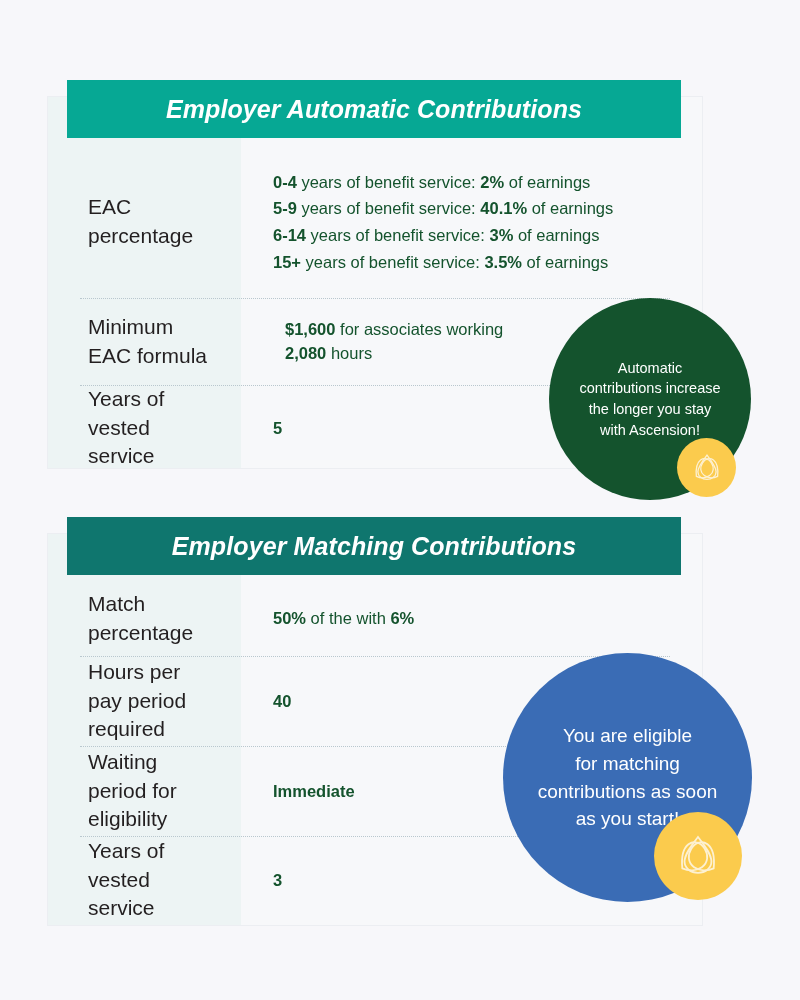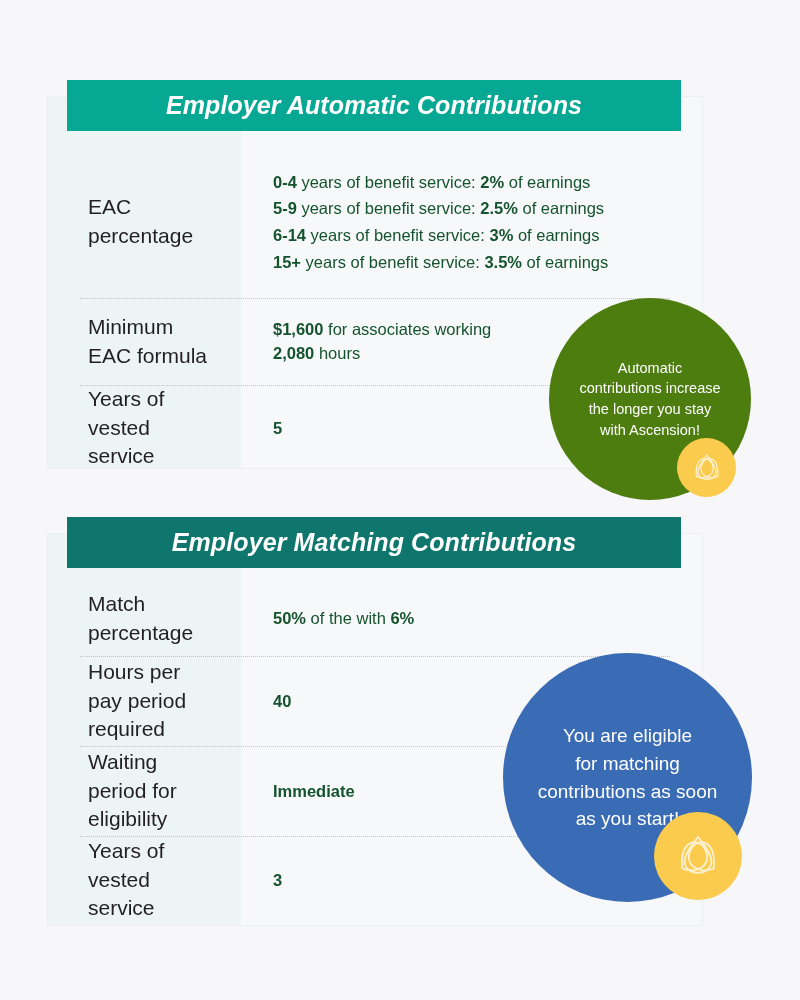--- a/index.html
+++ b/index.html
@@ -34,21 +34,21 @@
     left: 48px;
     width: 654px;
     background: #f7f8fa;
     box-shadow: 0 0 0 1px #eceef2;
   }
 
   .card-header {
     position: absolute;
     left: 67px;
     width: 614px;
-    height: 51px;
+    height: 58px;
     background: #06a894;
     display: flex;
     align-items: center;
     justify-content: center;
     z-index: 4;
   }
 
   .card-header-title {
     font-size: 25px;
     font-weight: bold;
@@ -172,27 +172,27 @@
 
     <div class="rows" style="top:146px;">
 
       <div class="row" style="height:152px;">
         <div class="row-label">
           <span class="line">EAC</span>
           <span class="line">percentage</span>
         </div>
         <div class="row-value">
           <span class="line"><b>0-4</b><span> years of benefit service: </span><b>2%</b><span> of earnings</span></span>
-          <span class="line"><b>5-9</b><span> years of benefit service: </span><b>2.5%</b><span> of earnings</span></span>
+          <span class="line"><b>5-9</b><span> years of benefit service: </span><b>40.1%</b><span> of earnings</span></span>
           <span class="line"><b>6-14</b><span> years of benefit service: </span><b>3%</b><span> of earnings</span></span>
           <span class="line"><b>15+</b><span> years of benefit service: </span><b>3.5%</b><span> of earnings</span></span>
         </div>
       </div>
 
-      <div class="row" style="height:87px;">
+      <div class="row" style="height:87px;gap:12px;">
         <div class="row-label">
           <span class="line">Minimum</span>
           <span class="line">EAC formula</span>
         </div>
         <div class="row-value tight">
           <span class="line"><b>$1,600</b><span> for associates working</span></span>
           <span class="line"><b>2,080</b><span> hours</span></span>
         </div>
       </div>
 
@@ -201,21 +201,21 @@
           <span class="line">Years of</span>
           <span class="line">vested service</span>
         </div>
         <div class="row-value">
           <span class="line"><b>5</b></span>
         </div>
       </div>
 
     </div>
 
-    <div class="bubble bubble-1" style="background: #4d7c0f;">
+    <div class="bubble bubble-1" style="background: #14532d;">
       <div class="bubble-text">
         <span class="line">Automatic</span>
         <span class="line">contributions increase</span>
         <span class="line">the longer you stay</span>
         <span class="line">with Ascension!</span>
       </div>
     </div>
 
     <div class="logo-badge logo-1" style="background: rgb(251, 203, 77);">
       <span>

